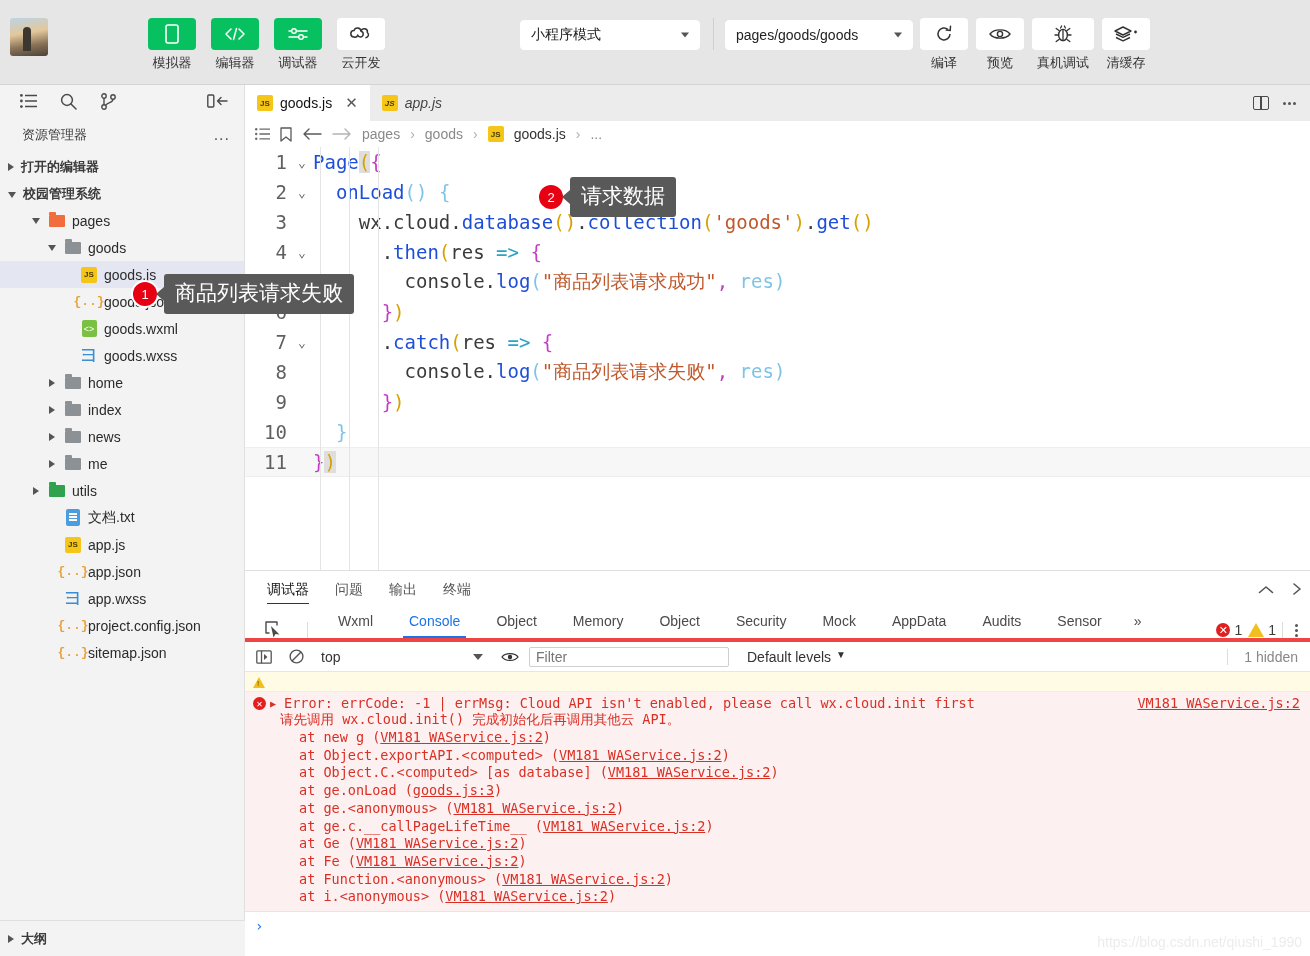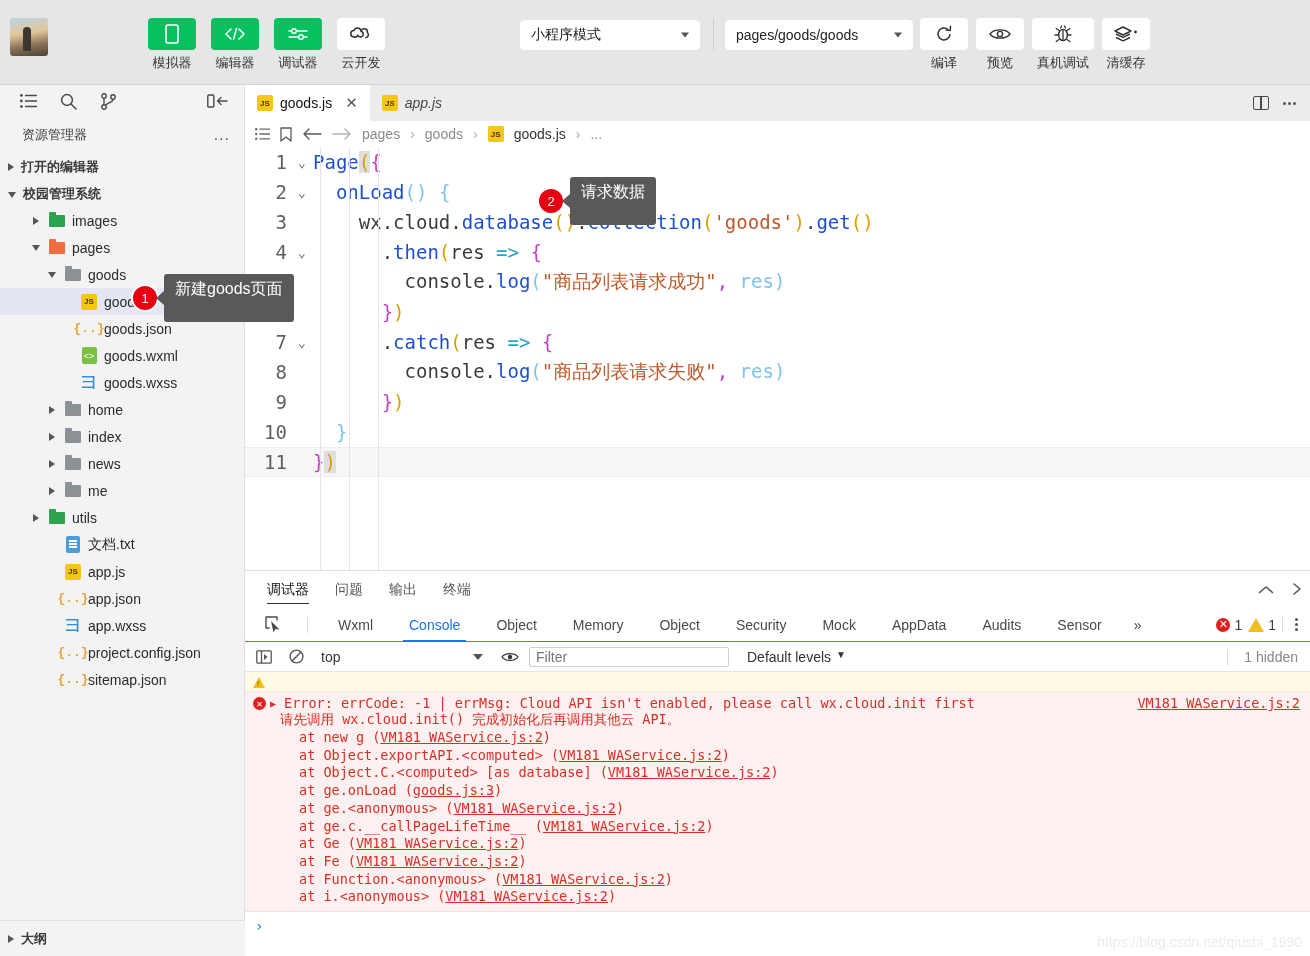--- a/index.html
+++ b/index.html
@@ -166,38 +166,38 @@
   .tip .num {
     width: 24px; height: 24px; border-radius: 50%; background: #e60012; color: #fff;
     font-size: 13px; display: flex; align-items: center; justify-content: center;
     font-family: "Liberation Sans", sans-serif; box-shadow: 0 0 0 2px #fff;
   }
   .tip .arrow-l {
     width: 0; height: 0; border-top: 7px solid transparent; border-bottom: 7px solid transparent;
     border-right: 8px solid #595959; margin-left: -1px;
   }
   .tip .bubble {
-    background: #595959; color: #fff; font-size: 16px; padding: 5px 11px 22px;
+    background: #595959; color: #fff; font-size: 21px; padding: 5px 11px 7px;
     border-radius: 3px; white-space: nowrap;
   }
 
   
   .debug-panel {
     position: absolute; left: 245px; top: 570px; width: 1065px; height: 386px;
     background: #fff; border-top: 1px solid #e0e0e0;
   }
   .dp-tabs { height: 37px; display: flex; align-items: center; padding-left: 22px; gap: 26px; position: relative; }
   .dp-tab { font-size: 14px; color: #555; cursor: pointer; height: 37px; display: flex; align-items: center; position: relative; }
   .dp-tab.active { color: #111; }
   .dp-tab.active::after { content:""; position:absolute; bottom:4px; left:0; right:0; height:1.5px; background:#333; }
   .dp-tabs-right { position: absolute; right: 8px; top: 0; height: 37px; display: flex; align-items: center; gap: 18px; color:#555; }
 
   .dt-bar {
-    height: 34px; display: flex; align-items: center; gap: 8px;
-    border-bottom: 1px solid #ef4444; padding-left: 10px; position: relative;
+    height: 34px; display: flex; align-items: flex-end; gap: 8px;
+    border-bottom: 4px solid #ef4444; padding-left: 10px; position: relative;
   }
   .dt-cursor-icon { width: 36px; display: flex; justify-content: center; align-items: center; }
   .dt-sep { width: 1px; height: 16px; background: #ddd; margin: 0 8px; }
   .dt-tab { font-size: 14px; color: #4a4a4a; padding: 0 14px; height: 34px; display: flex; align-items: center; cursor: pointer; position: relative; }
   .dt-tab.active { color: #1a73e8; }
   .dt-tab.active::after { content:""; position:absolute; bottom:0; left:8px; right:8px; height:2px; background:#1a73e8; }
   .dt-right { position: absolute; right: 6px; display: flex; align-items: center; gap: 6px; font-size: 14px; }
   .err-pill { display: flex; align-items: center; gap: 4px; color: #3b3b3b; font-size: 14px; }
   .circle-x { width: 14px; height: 14px; border-radius: 50%; background: #e02020; color: #fff; font-size: 11px; display:flex;align-items:center;justify-content:center; }
   .warn-tri { width: 0; height: 0; border-left: 8px solid transparent; border-right: 8px solid transparent; border-bottom: 14px solid #f2c01e; position: relative; }
@@ -384,30 +384,20 @@
     <div class="section-row">
       <span class="tri"></span>
       <span>打开的编辑器</span>
     </div>
     <div class="section-row">
       <span class="tri open"></span>
       <span>校园管理系统</span>
     </div>
 
     <div class="tree" id="tree">
-        <div class="tree-row">
-          <span style="display:inline-block;width:24px;flex:0 0 24px;"></span>
-          <span class="arrow">
-            <span class="tri"></span>
-          </span>
-          <span class="fi">
-            <span class="folder green"></span>
-          </span>
-          <span>images</span>
-        </div>
         <div class="tree-row">
           <span style="display:inline-block;width:24px;flex:0 0 24px;"></span>
           <span class="arrow">
             <span class="tri open"></span>
           </span>
           <span class="fi">
             <span class="folder orange"></span>
           </span>
           <span>pages</span>
         </div>
@@ -793,21 +783,21 @@
       </div>
       <div class="prompt-row">
         <span>›</span>
       </div>
     </div>
   </div>
 
   <div class="tip" style="left:133px; top:274px;">
     <div class="num">1</div>
     <div class="arrow-l"></div>
-    <div class="bubble">新建goods页面</div>
+    <div class="bubble">商品列表请求失败</div>
   </div>
   <div class="tip" style="left:539px; top:177px;">
     <div class="num">2</div>
     <div class="arrow-l"></div>
     <div class="bubble">请求数据</div>
   </div>
 
   <div class="watermark">https://blog.csdn.net/qiushi_1990</div>
 </div>
 

